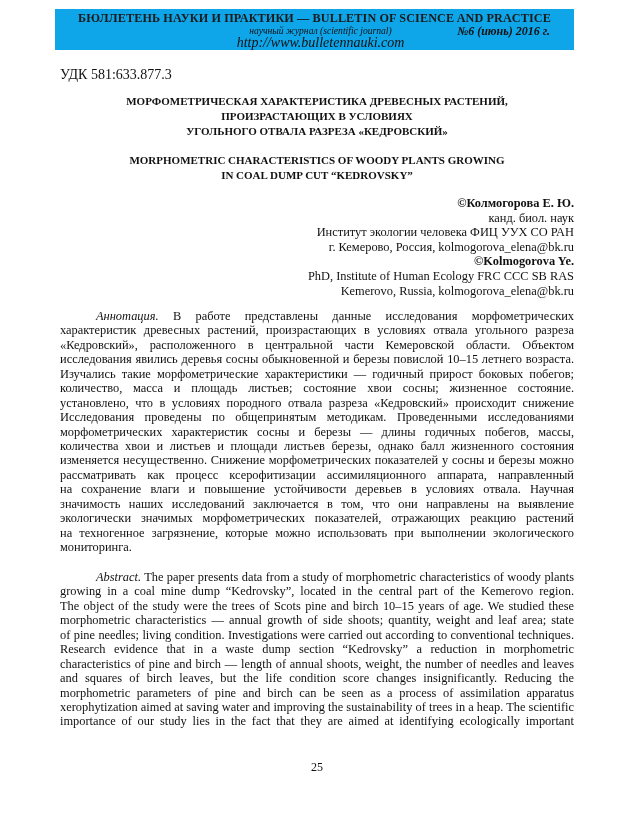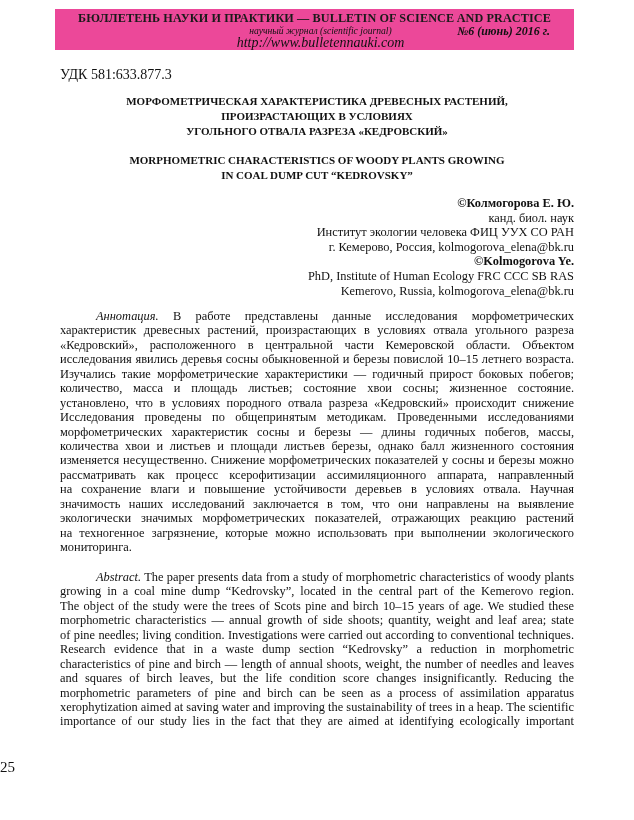--- a/index.html
+++ b/index.html
@@ -14,21 +14,21 @@
       overflow: hidden;
       font-family: "Liberation Serif", "DejaVu Serif", serif;
       color: #111111;
     }
     .banner {
       position: absolute;
       left: 55px;
       top: 9px;
       width: 519px;
       height: 41px;
-      background: #ec4899;
+      background: #0ea5e9;
       text-align: center;
     }
     .banner-title {
       font-weight: bold;
       font-size: 12.2px;
       line-height: 14px;
       margin-top: 2px;
       letter-spacing: 0.1px;
       color: #1a1a1a;
     }
@@ -113,22 +113,22 @@
     .para .lead {
       font-style: italic;
     }
     .annotation { top: 309px; }
     .abstract { top: 570px; }
     .page-number {
       position: absolute;
       left: 0;
       width: 634px;
       top: 760px;
-      text-align: left;
-      font-size: 15px;
+      text-align: center;
+      font-size: 12px;
       line-height: 15px;
     }
   </style>
 </head>
 <body>
 
 <div class="banner">
   <div class="banner-title">БЮЛЛЕТЕНЬ НАУКИ И ПРАКТИКИ — BULLETIN OF SCIENCE AND PRACTICE</div>
   <div class="banner-row">
     <span class="banner-sub">научный журнал (scientific journal)</span>

